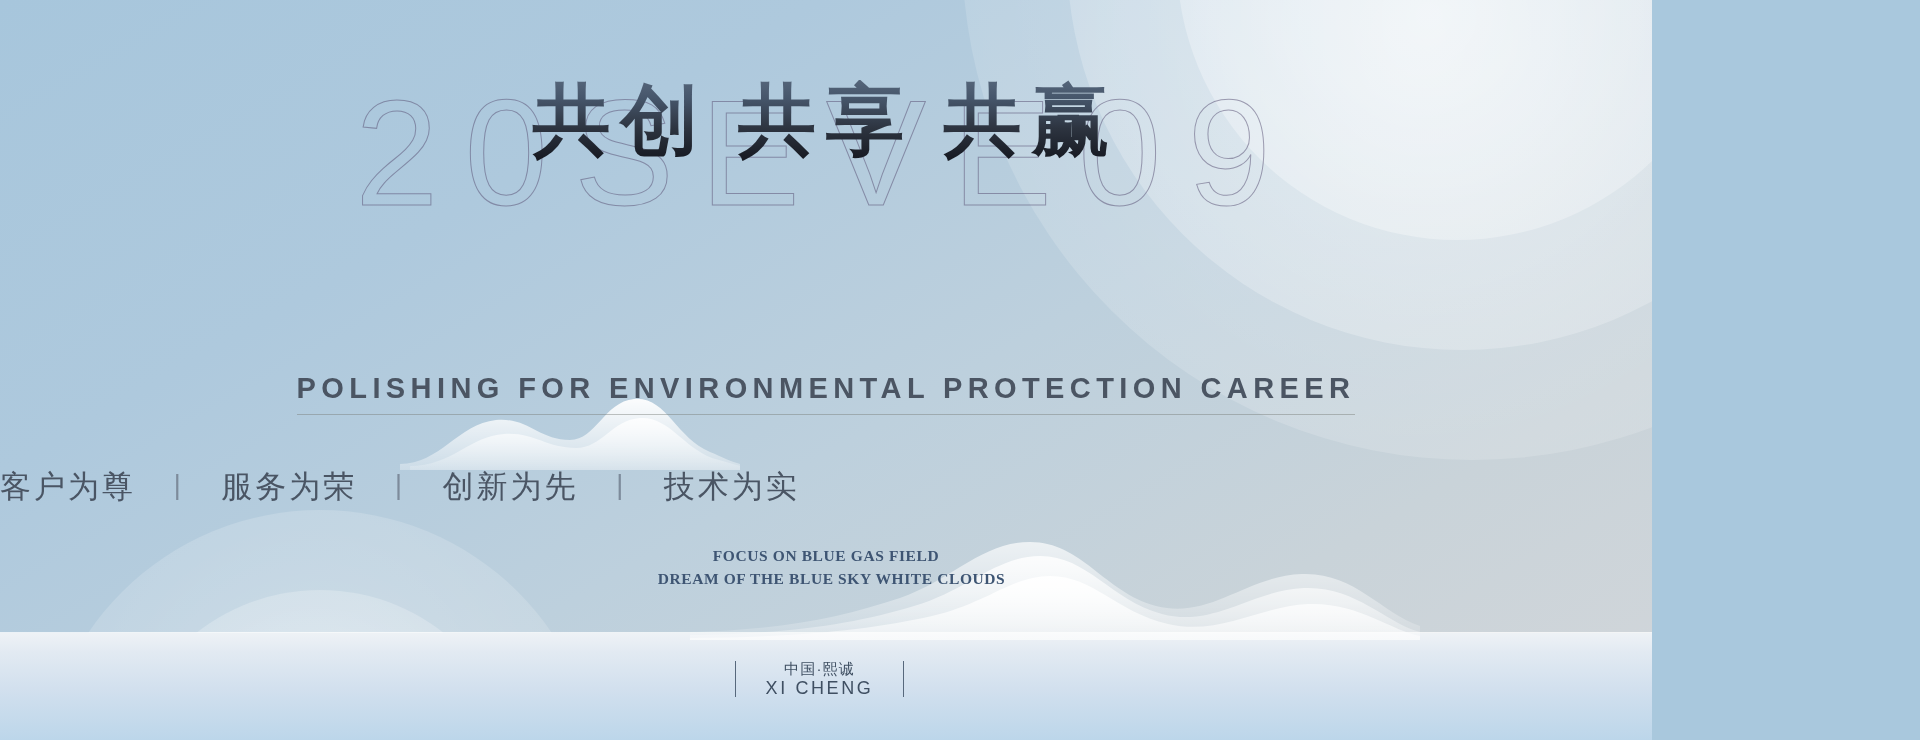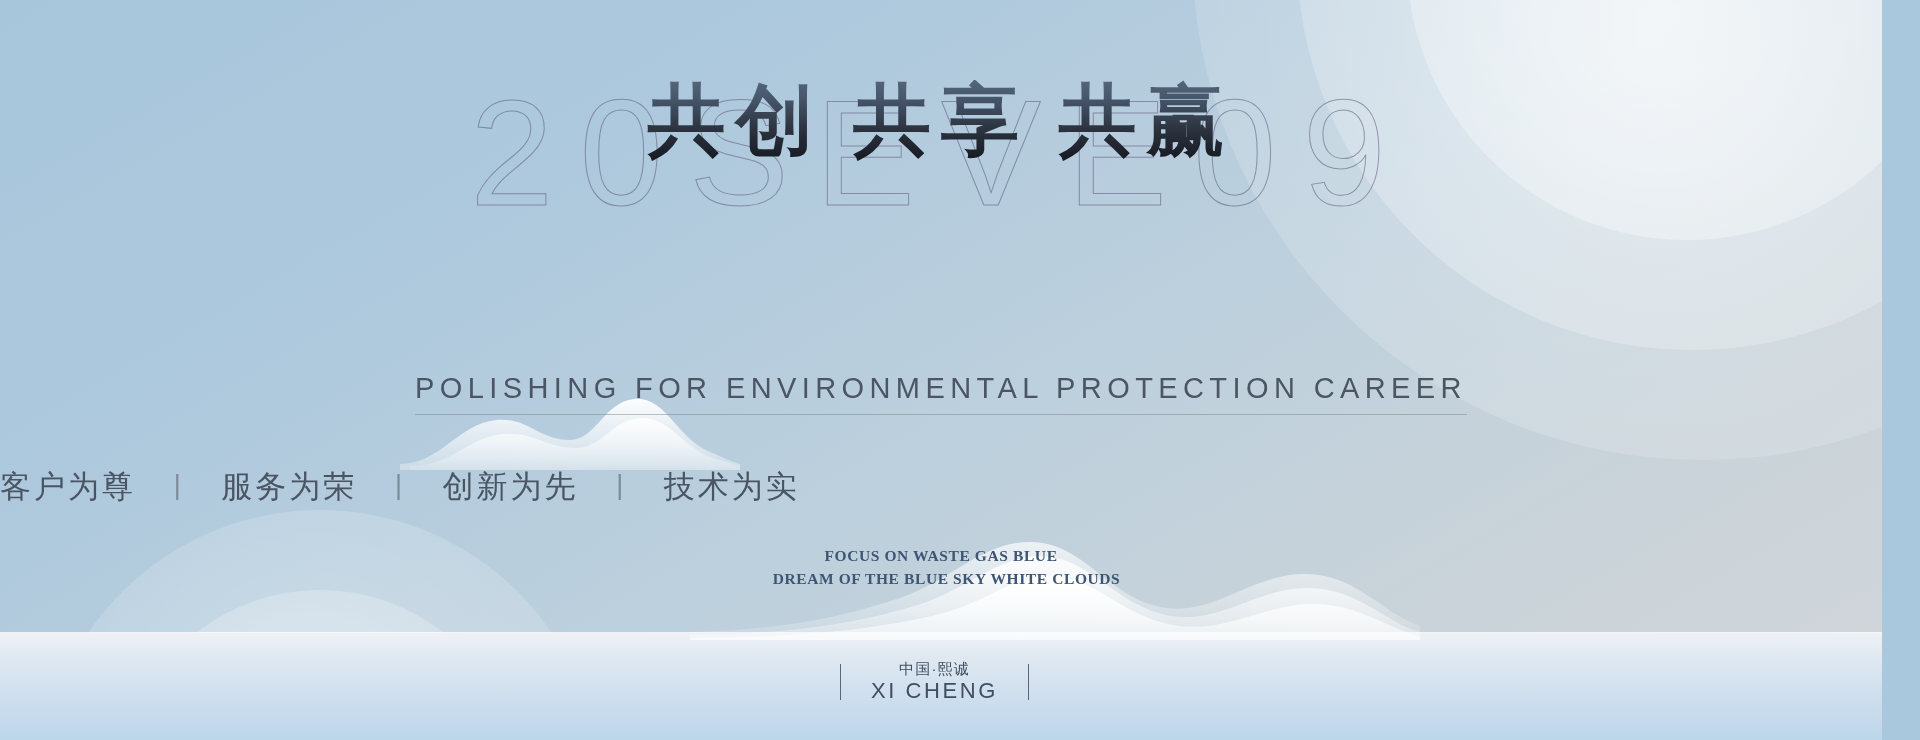--- a/index.html
+++ b/index.html
@@ -2,21 +2,21 @@
 <html><head>
 <meta charset="utf-8">
 <style>
   html,body{margin:0;padding:0;}
   body{
     width:1920px;height:740px;overflow:hidden;
     font-family:"Liberation Sans", sans-serif;
     background:#a9c8dd;
   }
   .banner{
-    position:relative;width:1882px;height:740px;overflow:hidden;
+    position:relative;width:1652px;height:740px;overflow:hidden;
     background:linear-gradient(150deg,#a7c6dc 0%,#aec9dd 28%,#bdd0dd 55%,#c9d3d9 78%,#d2d6da 100%);
   }
 
   
   .bg-layer{position:absolute;inset:0;pointer-events:none;}
 
   
   .ring{position:absolute;border-radius:50%;}
   .ring-tr-1{width:1020px;height:1020px;right:-330px;top:-560px;
     background:radial-gradient(circle at 45% 60%, rgba(255,255,255,.30), rgba(255,255,255,.10) 70%, rgba(255,255,255,0) 74%);}
@@ -72,21 +72,21 @@
   .headline-line-1{font-size:78px;letter-spacing:10px;}
   .headline-line-2{font-size:82px;letter-spacing:6px;margin-top:4px;}
 
   
   .tagline-wrap{
     position:absolute;left:0;right:0;top:372px;text-align:center;
   }
   .tagline{
     display:inline-block;
     font-family:"Liberation Sans", sans-serif;
-    font-size:29px;font-weight:400;letter-spacing:5.4px;
+    font-size:29px;font-weight:700;letter-spacing:5.4px;
     color:#4b5563;
     padding-bottom:9px;
     border-bottom:1px solid rgba(120,125,120,.45);
   }
 
   
   .values{
     position:absolute;left:0;right:0;top:466px;
     font-size:31px;color:#4a5564;letter-spacing:3px;
     font-family:Liberation Sans, sans-serif;
@@ -105,21 +105,21 @@
   .serif-en .l2{font-size:15.5px;padding-left:11px;}
 
   
   .logo{
     position:absolute;left:0;right:13px;top:660px;text-align:center;
     display:flex;align-items:center;justify-content:center;gap:30px;
   }
   .logo-bar{width:1px;height:36px;background:#57687c;display:inline-block;}
   .logo-text{line-height:1.18;color:#3f4f62;font-family:"Liberation Sans", sans-serif;}
   .logo-cn{font-size:15px;letter-spacing:1.2px;}
-  .logo-en{font-size:22px;letter-spacing:2.6px;}
+  .logo-en{font-size:18px;letter-spacing:2.6px;}
 </style>
 </head>
 <body>
 
 <div class="banner">
 
   <div class="bg-layer">
     <div class="ring ring-tr-1"></div>
     <div class="ring ring-tr-2"></div>
     <div class="ring ring-tr-3"></div>
@@ -180,21 +180,21 @@
     <span class="v">客户为尊</span>
     <span class="sep">|</span>
     <span class="v">服务为荣</span>
     <span class="sep">|</span>
     <span class="v">创新为先</span>
     <span class="sep">|</span>
     <span class="v">技术为实</span>
   </div>
 
   <div class="serif-en">
-    <div class="l1">FOCUS ON WASTE GAS BLUE</div>
+    <div class="l1">FOCUS ON BLUE GAS FIELD</div>
     <div class="l2">DREAM OF THE BLUE SKY WHITE CLOUDS</div>
   </div>
 
   <div class="logo">
     <span class="logo-bar"></span>
     <span class="logo-text">
       <span class="logo-cn" style="display:block;">中国·熙诚</span>
       <span class="logo-en" style="display:block;">XI CHENG</span>
     </span>
     <span class="logo-bar"></span>

